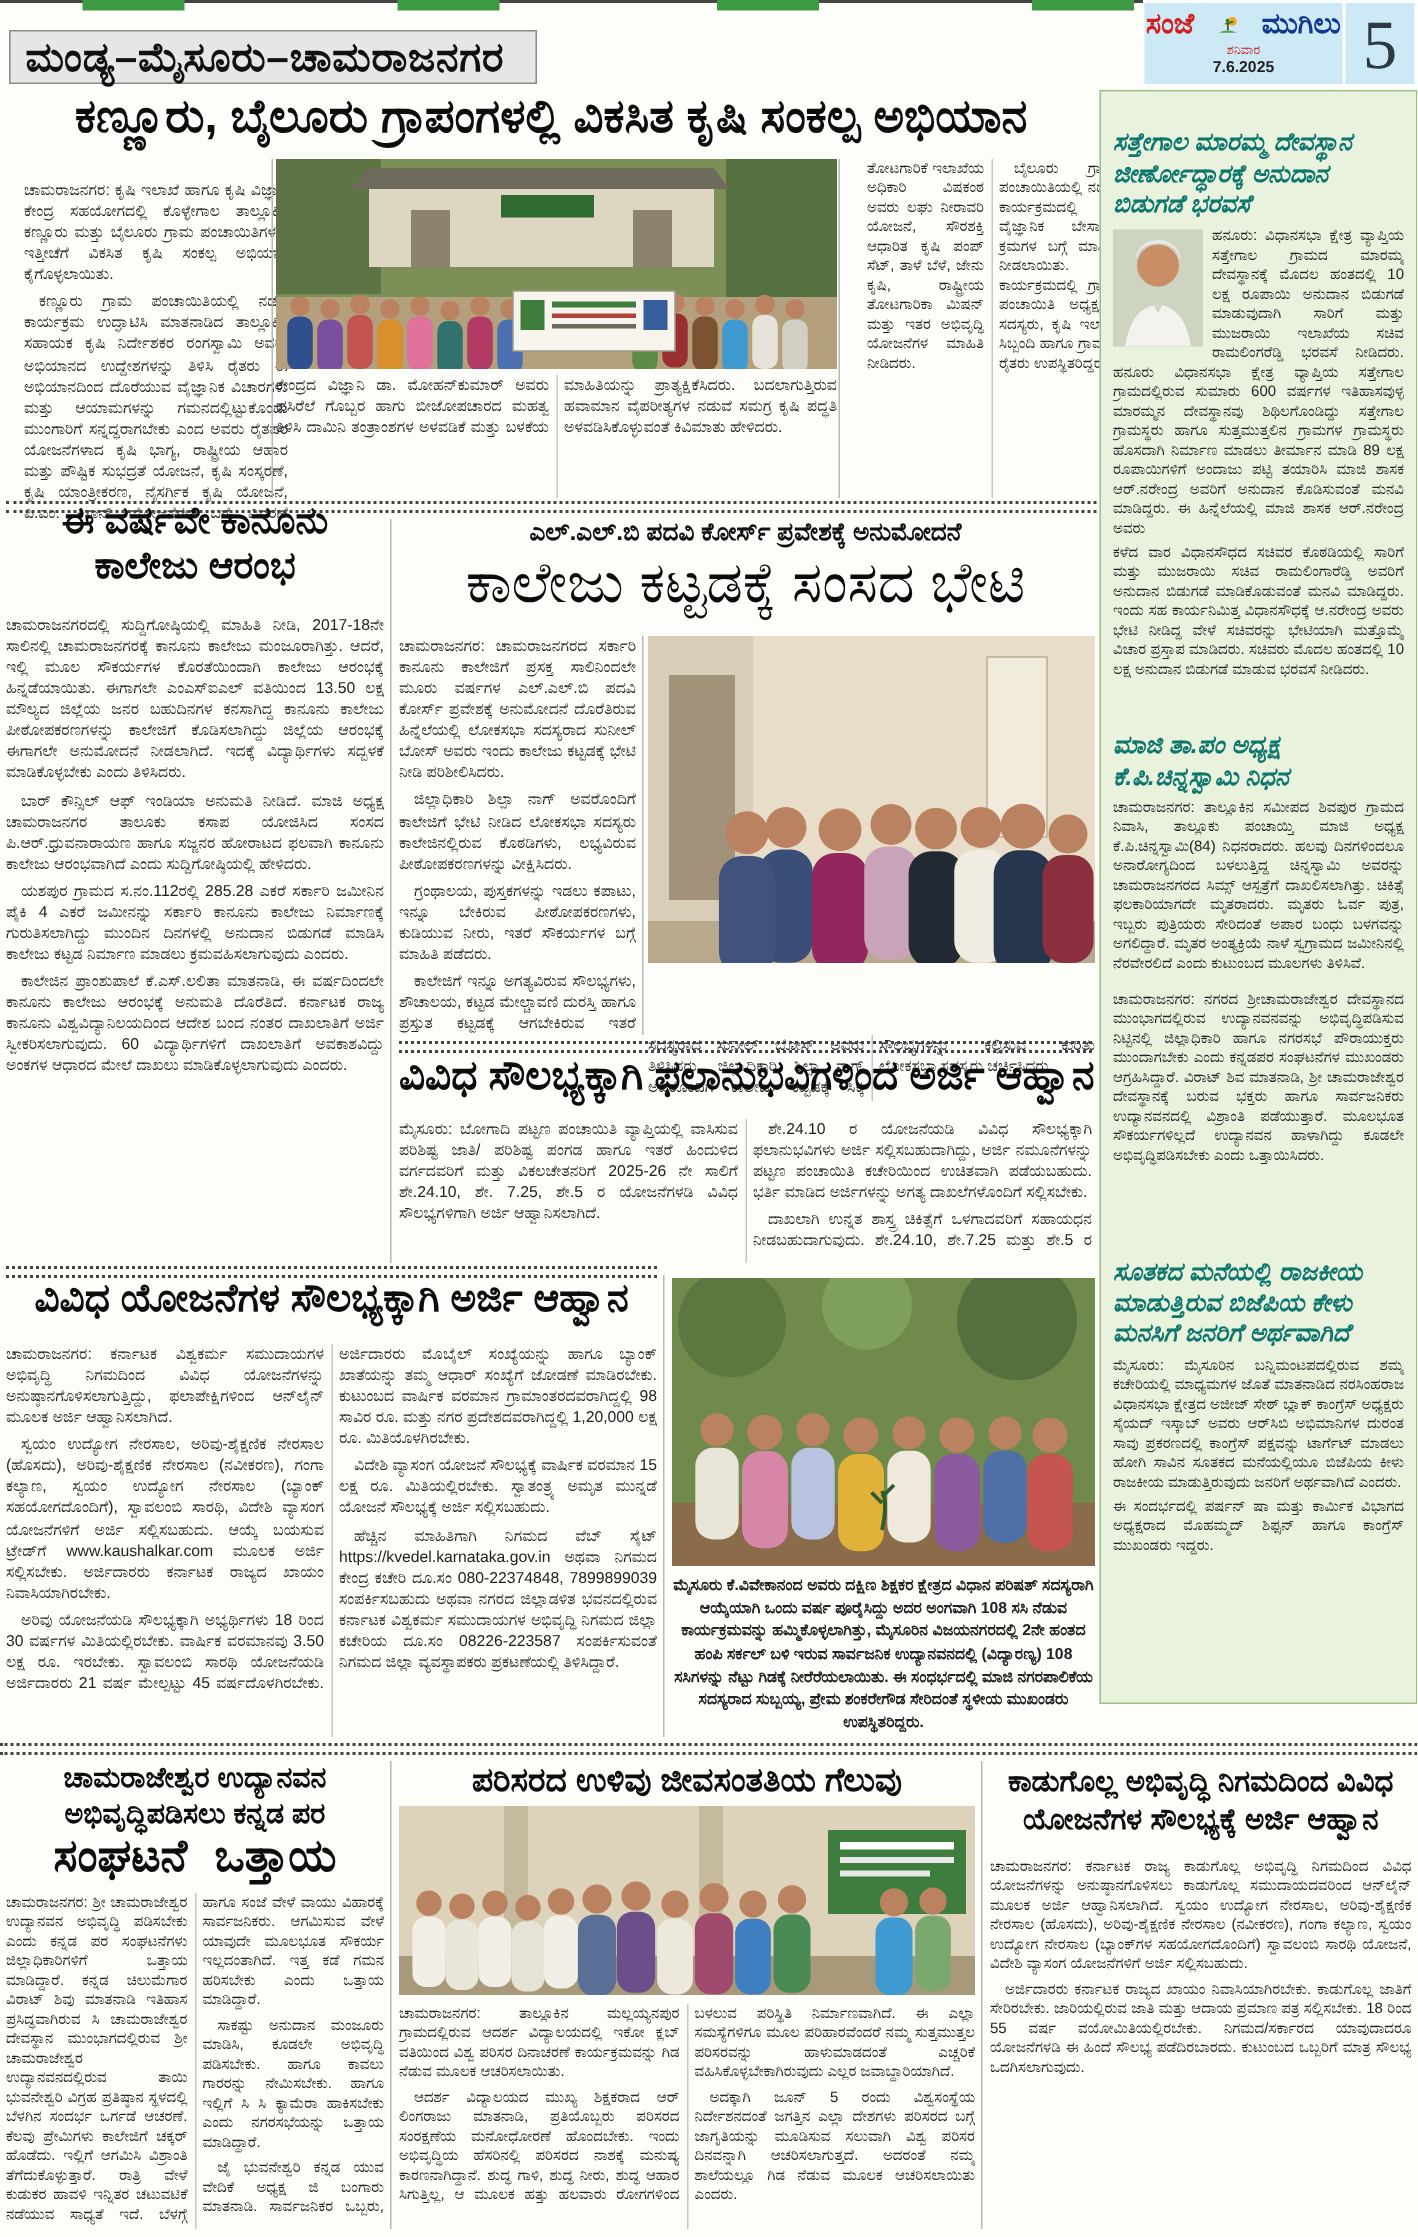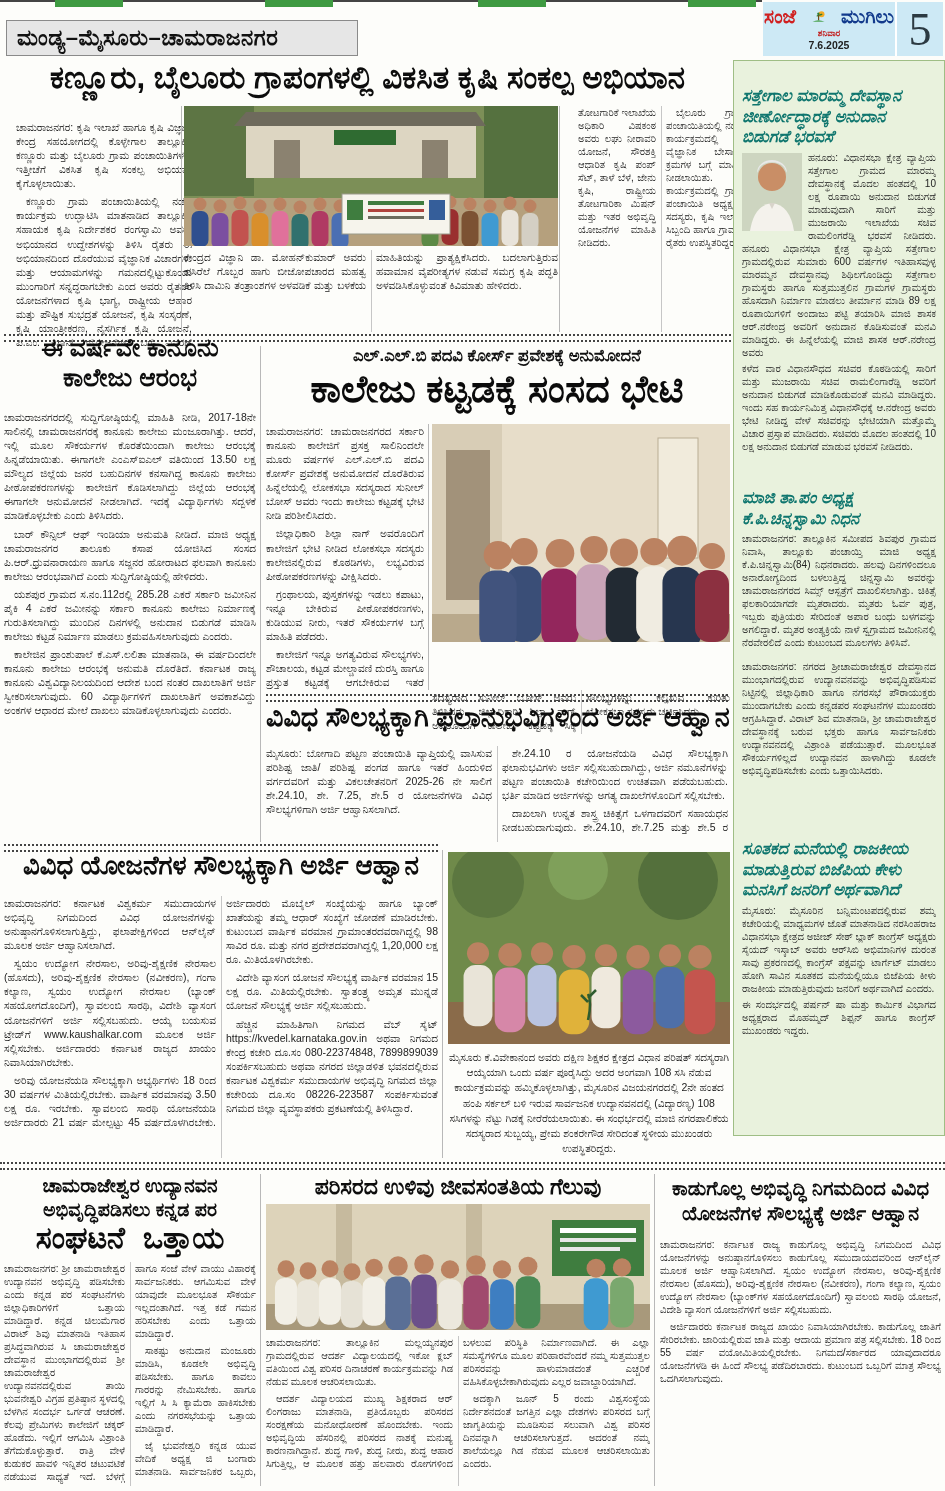--- a/index.html
+++ b/index.html
@@ -1,58 +1,58 @@
 <!DOCTYPE html>
 <html><head>
 <meta charset="utf-8">
 <style>
   html,body{margin:0;padding:0;background:#ffffff;}
   .page{position:relative;width:945px;height:1491px;background:#fdfdfa;font-family:"Liberation Sans",sans-serif;color:#1a1a1a;overflow:hidden;}
   .abs{position:absolute;}
   .topbar{position:absolute;top:0;height:7px;background:#3e9a41;}
   .toprule{position:absolute;top:0;left:0;width:762px;height:2px;background:#444;}
 
-  .region-strip{position:absolute;left:6px;top:20px;width:352px;height:36px;background:#e6e6e6;border:1px solid #8a8a8a;box-sizing:border-box;font-size:22px;font-weight:bold;color:#111;display:flex;align-items:center;padding-left:10px;letter-spacing:.5px;}
+  .region-strip{position:absolute;left:6px;top:20px;width:352px;height:36px;background:#e6e6e6;border:1px solid #8a8a8a;box-sizing:border-box;font-size:27px;font-weight:bold;color:#111;display:flex;align-items:center;padding-left:10px;letter-spacing:.5px;}
 
   .masthead{position:absolute;left:763px;top:2px;width:180px;height:54px;background:#cde9f5;display:flex;}
   .mh-left{flex:1;display:flex;flex-direction:column;align-items:center;justify-content:center;border-right:2px solid #ffffff;}
   .mh-name{display:flex;align-items:center;gap:15px;font-weight:bold;font-size:19px;line-height:1;}
   .mh-red{color:#d01f1f;}
   .mh-blue{color:#123a8c;}
-  .mh-day{font-size:8.5px;color:#c22222;font-weight:bold;margin-top:2px;text-align:right;}
+  .mh-day{font-size:8.5px;color:#c22222;font-weight:normal;margin-top:2px;text-align:right;}
   .mh-date{font-size:10.5px;color:#222;font-weight:bold;}
   .mh-num{width:46px;display:flex;align-items:center;justify-content:center;font-family:"Liberation Serif",serif;font-size:46px;color:#2c3a42;}
 
   .main-headline{position:absolute;left:4px;top:60px;width:727px;font-size:31px;font-weight:bold;text-align:center;white-space:nowrap;color:#0d0d0d;}
 
   .body-text{font-size:10.5px;line-height:1.34;text-align:justify;overflow:hidden;color:#222;}
   .body-text p{margin:0 0 4px 0;text-indent:10px;}
   .body-text p:first-child{text-indent:0;}
   .cols2{column-count:2;column-gap:10px;column-rule:1px solid #c6c6c6;}
   .small{font-size:10px;line-height:1.3;}
 
   .vrule{position:absolute;width:1px;background:#b8b8b8;}
   .dotrule{position:absolute;border-top:2px dotted #444;border-bottom:2px dotted #444;height:4px;}
 
   .photo{position:absolute;overflow:hidden;background:#777;}
   .photo svg{display:block;}
 
   .kicker{position:absolute;left:266px;top:346px;width:462px;text-align:center;font-size:16.5px;font-weight:bold;color:#111;}
-  .mp-headline{position:absolute;left:266px;top:368px;width:462px;text-align:center;font-size:38px;font-weight:bold;color:#0b0b0b;white-space:nowrap;}
+  .mp-headline{position:absolute;left:266px;top:368px;width:462px;text-align:center;font-size:38px;font-weight:normal;color:#0b0b0b;white-space:nowrap;}
 
   .h-center{font-weight:bold;text-align:center;color:#0d0d0d;}
   .law-headline{position:absolute;left:4px;top:332px;width:252px;font-size:25px;line-height:1.2;}
   .ben-headline{position:absolute;left:266px;top:702px;width:462px;font-size:27px;white-space:nowrap;}
   .yoj-headline{position:absolute;left:4px;top:850px;width:434px;font-size:26px;white-space:nowrap;}
   .bl-h12{font-size:19px;line-height:1.25;}
   .bl-h3{font-size:30px;line-height:1.2;font-family:Liberation Mono, monospace;}
   .bm-headline{position:absolute;left:266px;top:1174px;width:384px;font-size:22px;white-space:nowrap;}
   .br-headline{position:absolute;left:660px;top:1176px;width:281px;font-size:19.5px;line-height:1.3;}
 
-  .caption{position:absolute;left:448px;top:1050px;width:282px;font-size:10.5px;font-weight:normal;line-height:1.45;text-align:center;color:#222;overflow:hidden;height:110px;}
+  .caption{position:absolute;left:448px;top:1050px;width:282px;font-size:10.5px;font-weight:bold;line-height:1.45;text-align:center;color:#222;overflow:hidden;height:110px;}
 
   .sidebar{position:absolute;left:733px;top:60px;width:212px;height:1076px;background:#e9f2dd;border:1px solid #9fbe85;box-sizing:border-box;padding:6px 8px;overflow:hidden;}
   .sb-art h3{font-size:16.5px;line-height:1.25;margin:18px 0 4px 0;font-weight:bold;color:#0f766e;font-style:italic;}
   .sb-body{font-size:10px;line-height:1.3;text-align:justify;overflow:hidden;color:#222;}
   .sb-body p{margin:0 0 3px 0;}
   .portrait{float:left;width:60px;height:78px;margin:2px 6px 2px 0;background:#cfd6c2;overflow:hidden;}
 </style>
 </head>
 <body>
 

